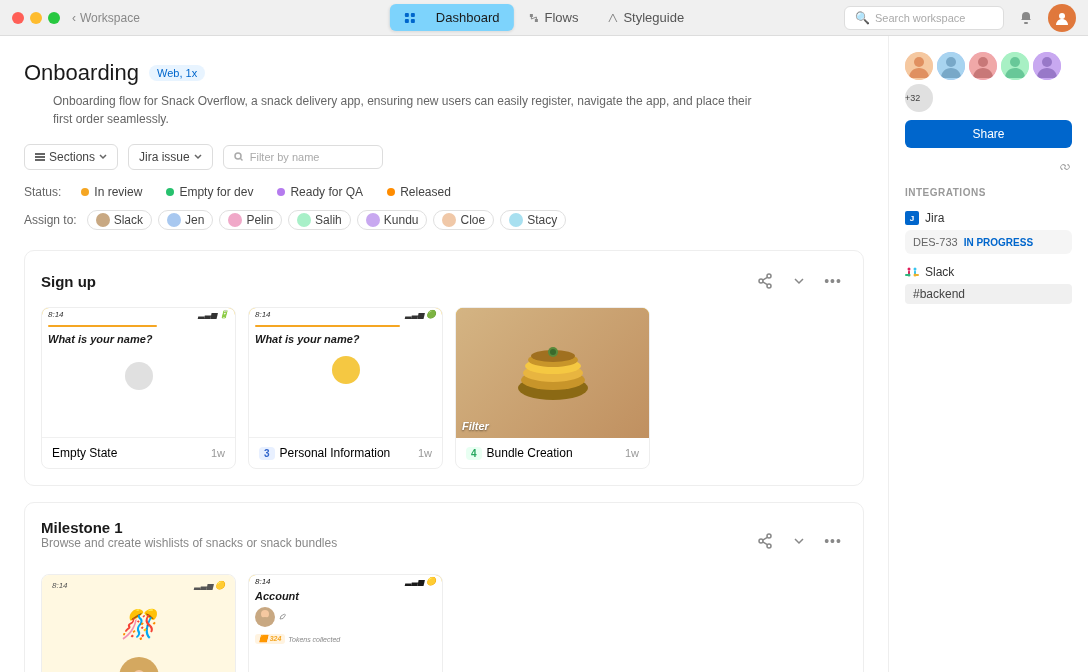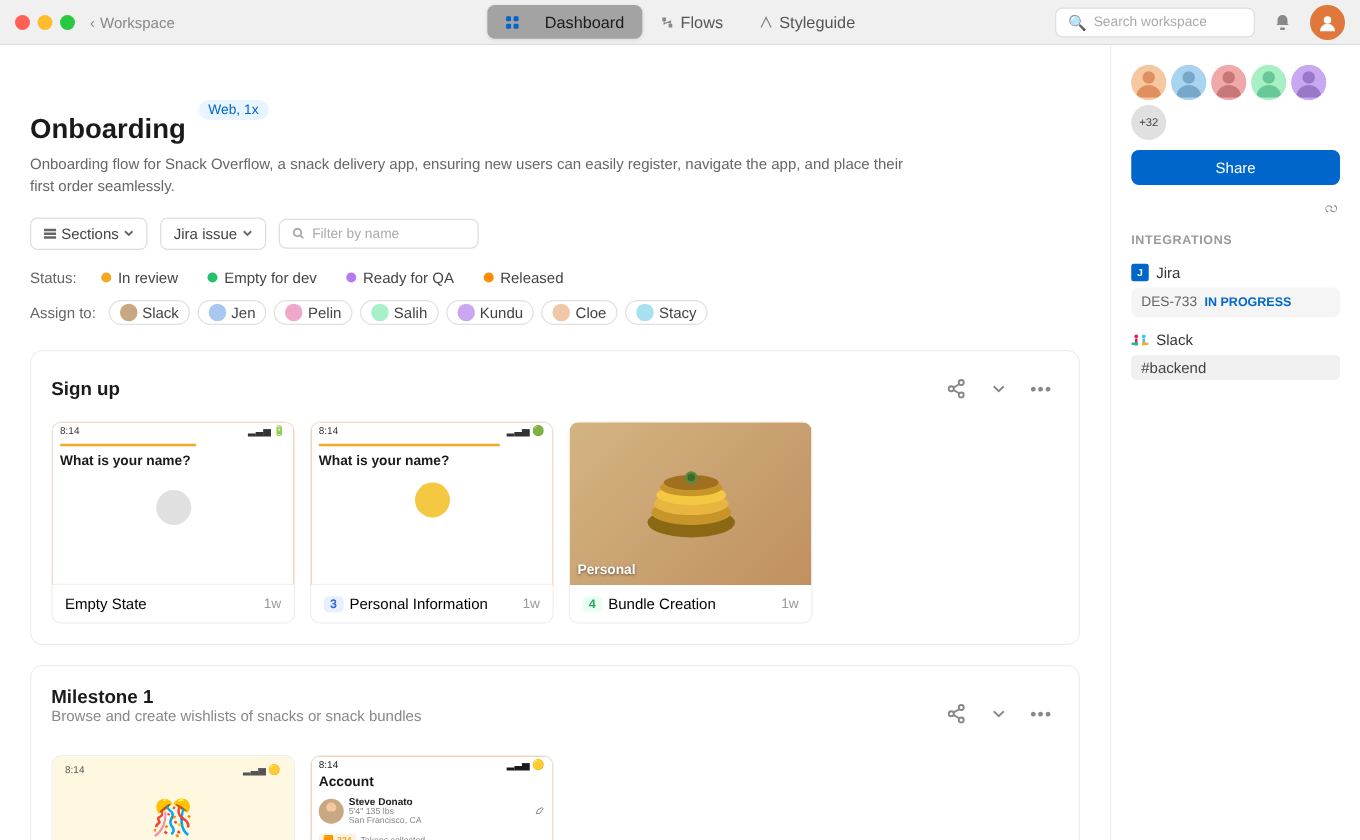--- a/index.html
+++ b/index.html
@@ -8,37 +8,37 @@
     
     .titlebar { background: #f0f0f0; height: 36px; display: flex; align-items: center; padding: 0 12px; border-bottom: 1px solid #ddd; flex-shrink: 0; }
     .traffic-lights { display: flex; gap: 6px; margin-right: 12px; }
     .tl { width: 12px; height: 12px; border-radius: 50%; }
     .tl-red { background: #ff5f57; }
     .tl-yellow { background: #febc2e; }
     .tl-green { background: #28c840; }
     .back-btn { color: #888; font-size: 12px; margin-right: 8px; cursor: pointer; display: flex; align-items: center; gap: 4px; }
     .nav-tabs { display: flex; gap: 0; margin-left: auto; margin-right: auto; position: absolute; left: 50%; transform: translateX(-50%); }
     .nav-tab { padding: 6px 14px; font-size: 13px; color: #555; cursor: pointer; border-radius: 6px; display: flex; align-items: center; gap: 5px; }
-    .nav-tab.active { background: #a3a3a3; color: #1a1a1a; font-weight: 500; box-shadow: 0 1px 3px rgba(0,0,0,0.1); gap: 20px; }
+    .nav-tab.active { background: #7dd3fc; color: #1a1a1a; font-weight: 500; box-shadow: 0 1px 3px rgba(0,0,0,0.1); gap: 20px; }
     .nav-right { display: flex; align-items: center; gap: 8px; margin-left: auto; }
     .search-bar { background: white; border: 1px solid #ddd; border-radius: 6px; padding: 4px 10px; font-size: 12px; color: #888; display: flex; align-items: center; gap: 5px; width: 160px; }
     .notif-icon { width: 28px; height: 28px; display: flex; align-items: center; justify-content: center; color: #666; }
     .avatar-main { width: 28px; height: 28px; border-radius: 50%; background: #e8a87c; display: flex; align-items: center; justify-content: center; font-size: 11px; overflow: hidden; }
 
     
     .main-layout { display: flex; flex: 1; overflow: hidden; }
     .content-area { flex: 1; overflow-y: auto; background: white; padding: 24px 24px 0; }
     .sidebar { width: 200px; background: white; border-left: 1px solid #eee; padding: 16px; overflow-y: auto; flex-shrink: 0; }
 
     
     .content-header { margin-bottom: 8px; }
     .page-title-row { display: flex; align-items: center; gap: 10px; margin-bottom: 6px; }
-    .page-title { font-size: 22px; font-weight: 700; color: #1a1a1a; margin-top: 30px; }
+    .page-title { font-size: 22px; font-weight: 400; color: #1a1a1a; }
     .badge-web { background: #e8f4ff; color: #0066cc; font-size: 11px; padding: 2px 8px; border-radius: 10px; font-weight: 500; }
-    .page-desc { font-size: 12px; color: #666; margin-bottom: 16px; max-width: 700px; line-height: 1.5; }
+    .page-desc { font-size: 12px; color: #666; margin-bottom: 16px; max-width: 700px; line-height: 1.5; margin-left: 29px; }
 
     
     .toolbar { display: flex; align-items: center; gap: 10px; margin-bottom: 12px; }
     .toolbar-btn { display: flex; align-items: center; gap: 4px; padding: 5px 10px; border: 1px solid #ddd; border-radius: 6px; background: white; font-size: 12px; color: #444; cursor: pointer; }
     .filter-input { display: flex; align-items: center; gap: 6px; padding: 5px 10px; border: 1px solid #ddd; border-radius: 6px; background: white; font-size: 12px; color: #999; width: 160px; }
 
     
     .status-row { display: flex; align-items: center; gap: 8px; margin-bottom: 8px; font-size: 12px; }
     .status-label { color: #666; margin-right: 4px; }
     .status-chip { display: flex; align-items: center; gap: 5px; padding: 3px 8px; border-radius: 12px; font-size: 12px; color: #444; cursor: pointer; }
@@ -56,21 +56,21 @@
     .section { background: white; border: 1px solid #eee; border-radius: 10px; margin-bottom: 16px; padding: 16px; }
     .section-header { display: flex; align-items: center; margin-bottom: 12px; }
     .section-title { font-size: 15px; font-weight: 600; flex: 1; }
     .section-actions { display: flex; align-items: center; gap: 6px; }
     .section-action-btn { width: 28px; height: 28px; display: flex; align-items: center; justify-content: center; color: #888; cursor: pointer; border-radius: 4px; font-size: 14px; }
     .section-desc { font-size: 12px; color: #888; margin-bottom: 12px; }
 
     
     .cards-row { display: flex; gap: 12px; overflow-x: auto; }
     .card { width: 195px; flex-shrink: 0; border: 1px solid #eee; border-radius: 8px; overflow: hidden; background: white; }
-    .card-img { width: 100%; height: 130px; background: #f97316; display: flex; align-items: center; justify-content: center; overflow: hidden; position: relative; }
+    .card-img { width: 100%; height: 130px; background: #eab308; display: flex; align-items: center; justify-content: center; overflow: hidden; position: relative; font-style: italic; }
     .card-footer { padding: 8px 10px; display: flex; align-items: center; justify-content: space-between; }
     .card-label { font-size: 12px; color: #000000; }
     .card-time { font-size: 11px; color: #999; }
     .card-badge { display: inline-flex; align-items: center; gap: 3px; background: #e8f0ff; color: #3366cc; font-size: 10px; padding: 1px 5px; border-radius: 4px; font-weight: 600; }
     .card-badge-green { background: #e8fff2; color: #27a85f; }
     .card-footer-left { display: flex; align-items: center; gap: 5px; }
 
     
     .phone-mock { width: 100%; height: 130px; background: white; border-bottom: 1px solid #f0f0f0; font-size: 9px; position: relative; overflow: hidden; }
     .phone-status-bar { display: flex; justify-content: space-between; align-items: center; padding: 2px 6px; font-size: 8px; color: #333; }
@@ -90,21 +90,21 @@
     .account-user-info { flex: 1; }
     .account-user-name { font-size: 8px; font-weight: 600; }
     .account-user-sub { font-size: 7px; color: #888; }
     .account-tokens { display: flex; align-items: center; gap: 3px; padding: 3px 6px; font-size: 7px; color: #888; margin-top: 2px; }
     .token-badge { background: #fff3e0; color: #f5a623; padding: 1px 4px; border-radius: 3px; font-size: 7px; font-weight: 600; }
 
     
     .sidebar-section { margin-bottom: 16px; }
     .sidebar-section-title { font-size: 10px; font-weight: 600; color: #999; text-transform: uppercase; letter-spacing: 0.5px; margin-bottom: 8px; }
     .sidebar-avatars { display: flex; flex-wrap: wrap; gap: 4px; margin-bottom: 8px; }
-    .sidebar-avatar { width: 28px; height: 28px; border-radius: 50%; overflow: hidden; display: flex; align-items: center; justify-content: center; font-size: 10px; }
+    .sidebar-avatar { width: 28px; height: 28px; border-radius: 50%; overflow: hidden; display: flex; align-items: center; justify-content: flex-start; font-size: 10px; }
     .av1 { background: #f5c5a3; }
     .av2 { background: #a3c4f5; }
     .av3 { background: #f5a3c5; }
     .av4 { background: #a3f5c4; }
     .av5 { background: #c4a3f5; }
     .av-more { background: #e0e0e0; color: #666; font-size: 10px; }
     .share-btn { width: 100%; padding: 7px; background: #0066cc; color: white; border: none; border-radius: 6px; font-size: 12px; font-weight: 500; cursor: pointer; margin-bottom: 12px; }
     .sidebar-int-row { display: flex; align-items: center; gap: 6px; padding: 5px 0; font-size: 12px; color: #333; }
     .jira-icon { width: 14px; height: 14px; background: #0066cc; border-radius: 2px; display: flex; align-items: center; justify-content: center; color: white; font-size: 8px; font-weight: 700; flex-shrink: 0; }
     .slack-icon { width: 14px; height: 14px; display: flex; align-items: center; justify-content: center; font-size: 11px; flex-shrink: 0; }
@@ -353,21 +353,21 @@
               <svg width="80" height="70" viewBox="0 0 80 70">
                 <ellipse cx="40" cy="50" rx="35" ry="12" fill="#8b6914"></ellipse>
                 <ellipse cx="40" cy="42" rx="32" ry="10" fill="#c8952a"></ellipse>
                 <ellipse cx="40" cy="35" rx="30" ry="9" fill="#e8b540"></ellipse>
                 <ellipse cx="40" cy="28" rx="28" ry="8" fill="#f5c842"></ellipse>
                 <ellipse cx="40" cy="22" rx="25" ry="7" fill="#c8952a"></ellipse>
                 <ellipse cx="40" cy="18" rx="22" ry="6" fill="#a07020"></ellipse>
                 <circle cx="40" cy="14" r="5" fill="#5a8a3c"></circle>
                 <circle cx="40" cy="14" r="3" fill="#3a6a2c"></circle>
               </svg>
-              <span class="food-label-overlay">Personal</span>
+              <span class="food-label-overlay">Filter</span>
             </div>
           </div>
           <div class="card-footer">
             <div class="card-footer-left">
               <span class="card-badge card-badge-green">4</span>
               <span class="card-label">Bundle Creation</span>
             </div>
             <span class="card-time">1w</span>
           </div>
         </div>
@@ -431,25 +431,20 @@
                 <span>8:14</span>
                   <span>▂▃▅ 🟡</span>
               </div>
               <div class="account-title">Account</div>
               <div class="account-user-row">
                 <div class="account-avatar" style="background:#c8a882;overflow:hidden;">
                   <svg width="20" height="20" viewBox="0 0 20 20">
                       <circle cx="10" cy="7" r="4" fill="#f5c8a0"></circle>
                       <path d="M2 18c0-5 3.6-8 8-8s8 3 8 8" fill="#c8a882"></path>
                     </svg>
-                </div>
-                <div class="account-user-info">
-                  <div class="account-user-name">Steve Donato</div>
-                  <div class="account-user-sub">5'4" 135 lbs</div>
-                  <div class="account-user-sub">San Francisco, CA</div>
                 </div>
                 <svg width="8" height="8" viewBox="0 0 8 8">
                     <path d="M1 6l1-3L5.5 1l1 1-2.5 3.5z" stroke="#888" stroke-width="0.8" fill="none"></path>
                   </svg>
               </div>
               <div class="account-tokens">
                 <span class="token-badge">🟧 <span>324</span></span>
                 <span>Tokens collected</span>
               </div>
             </div>

